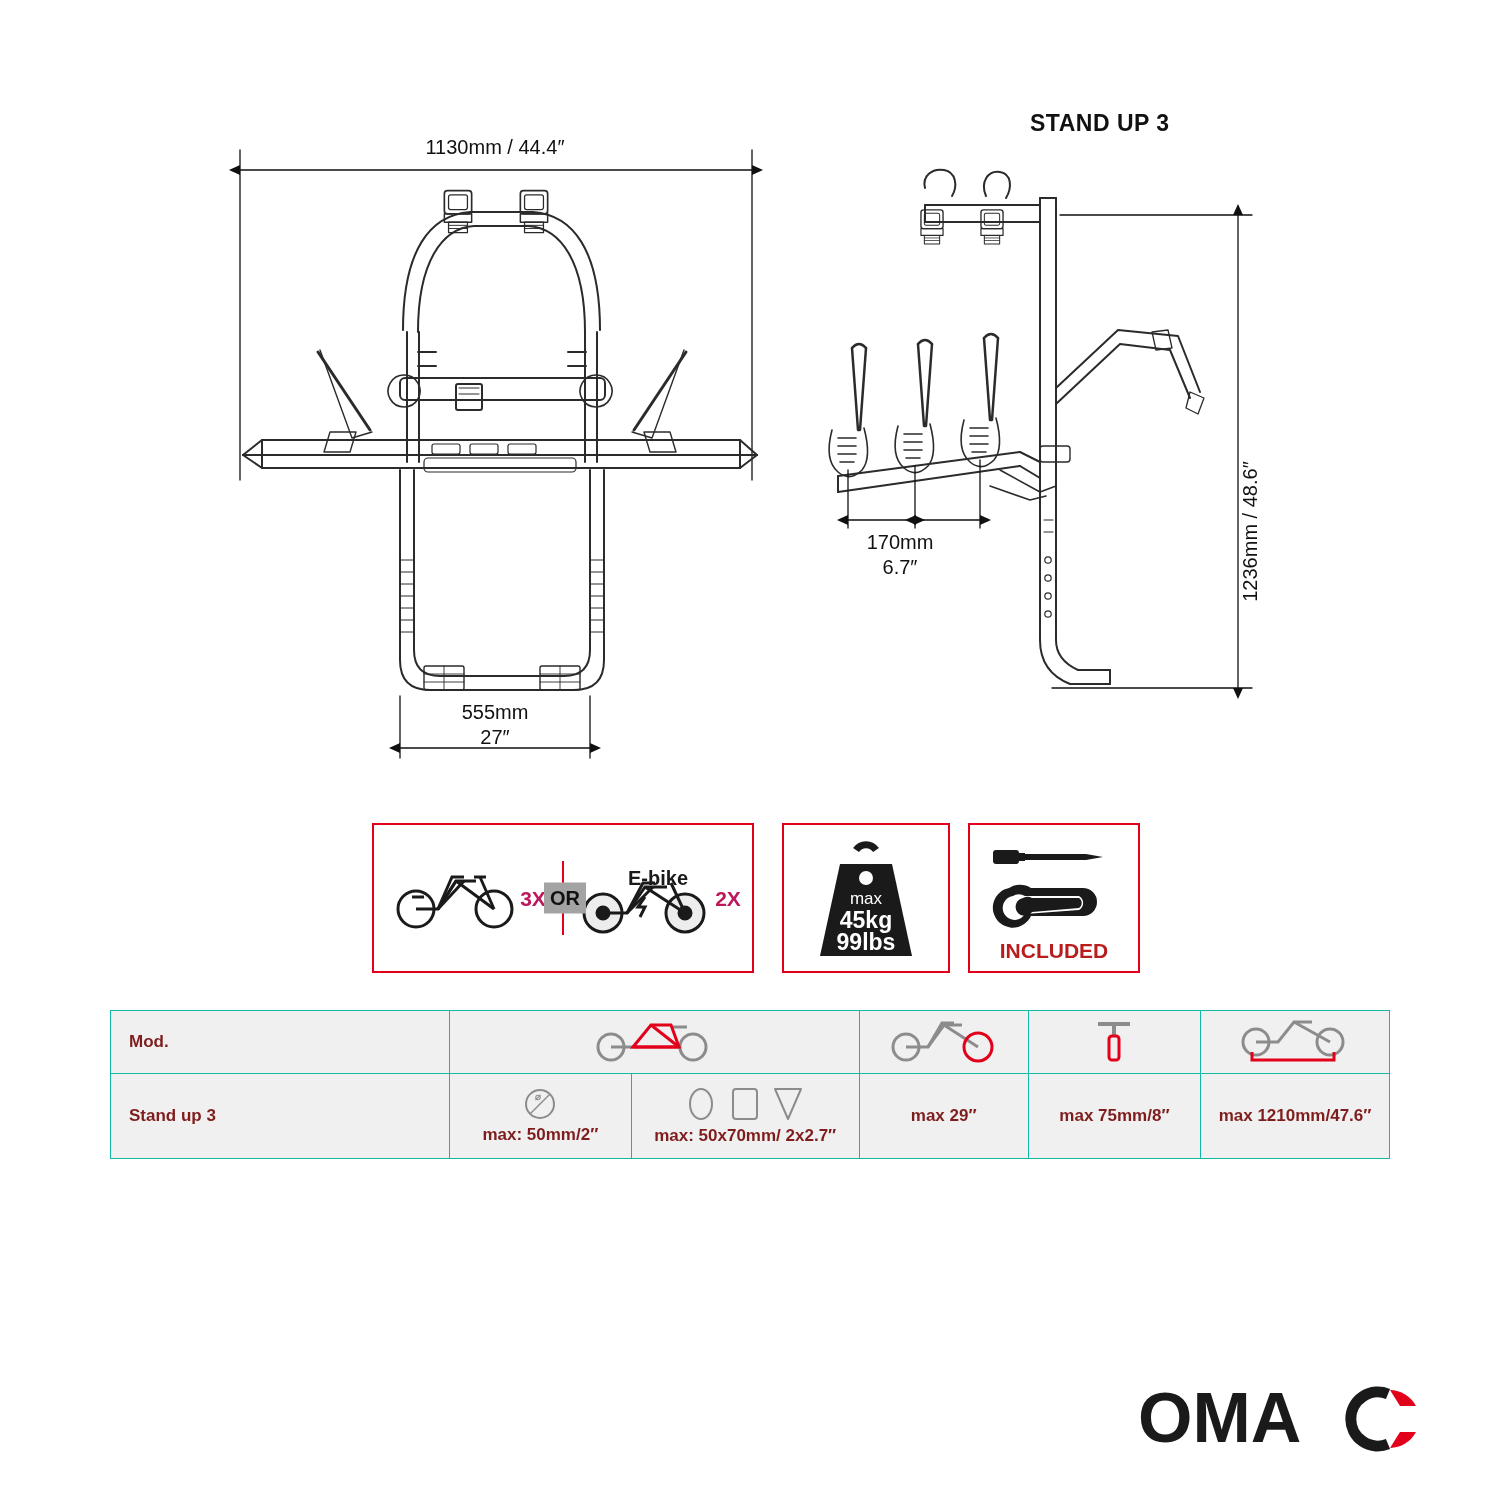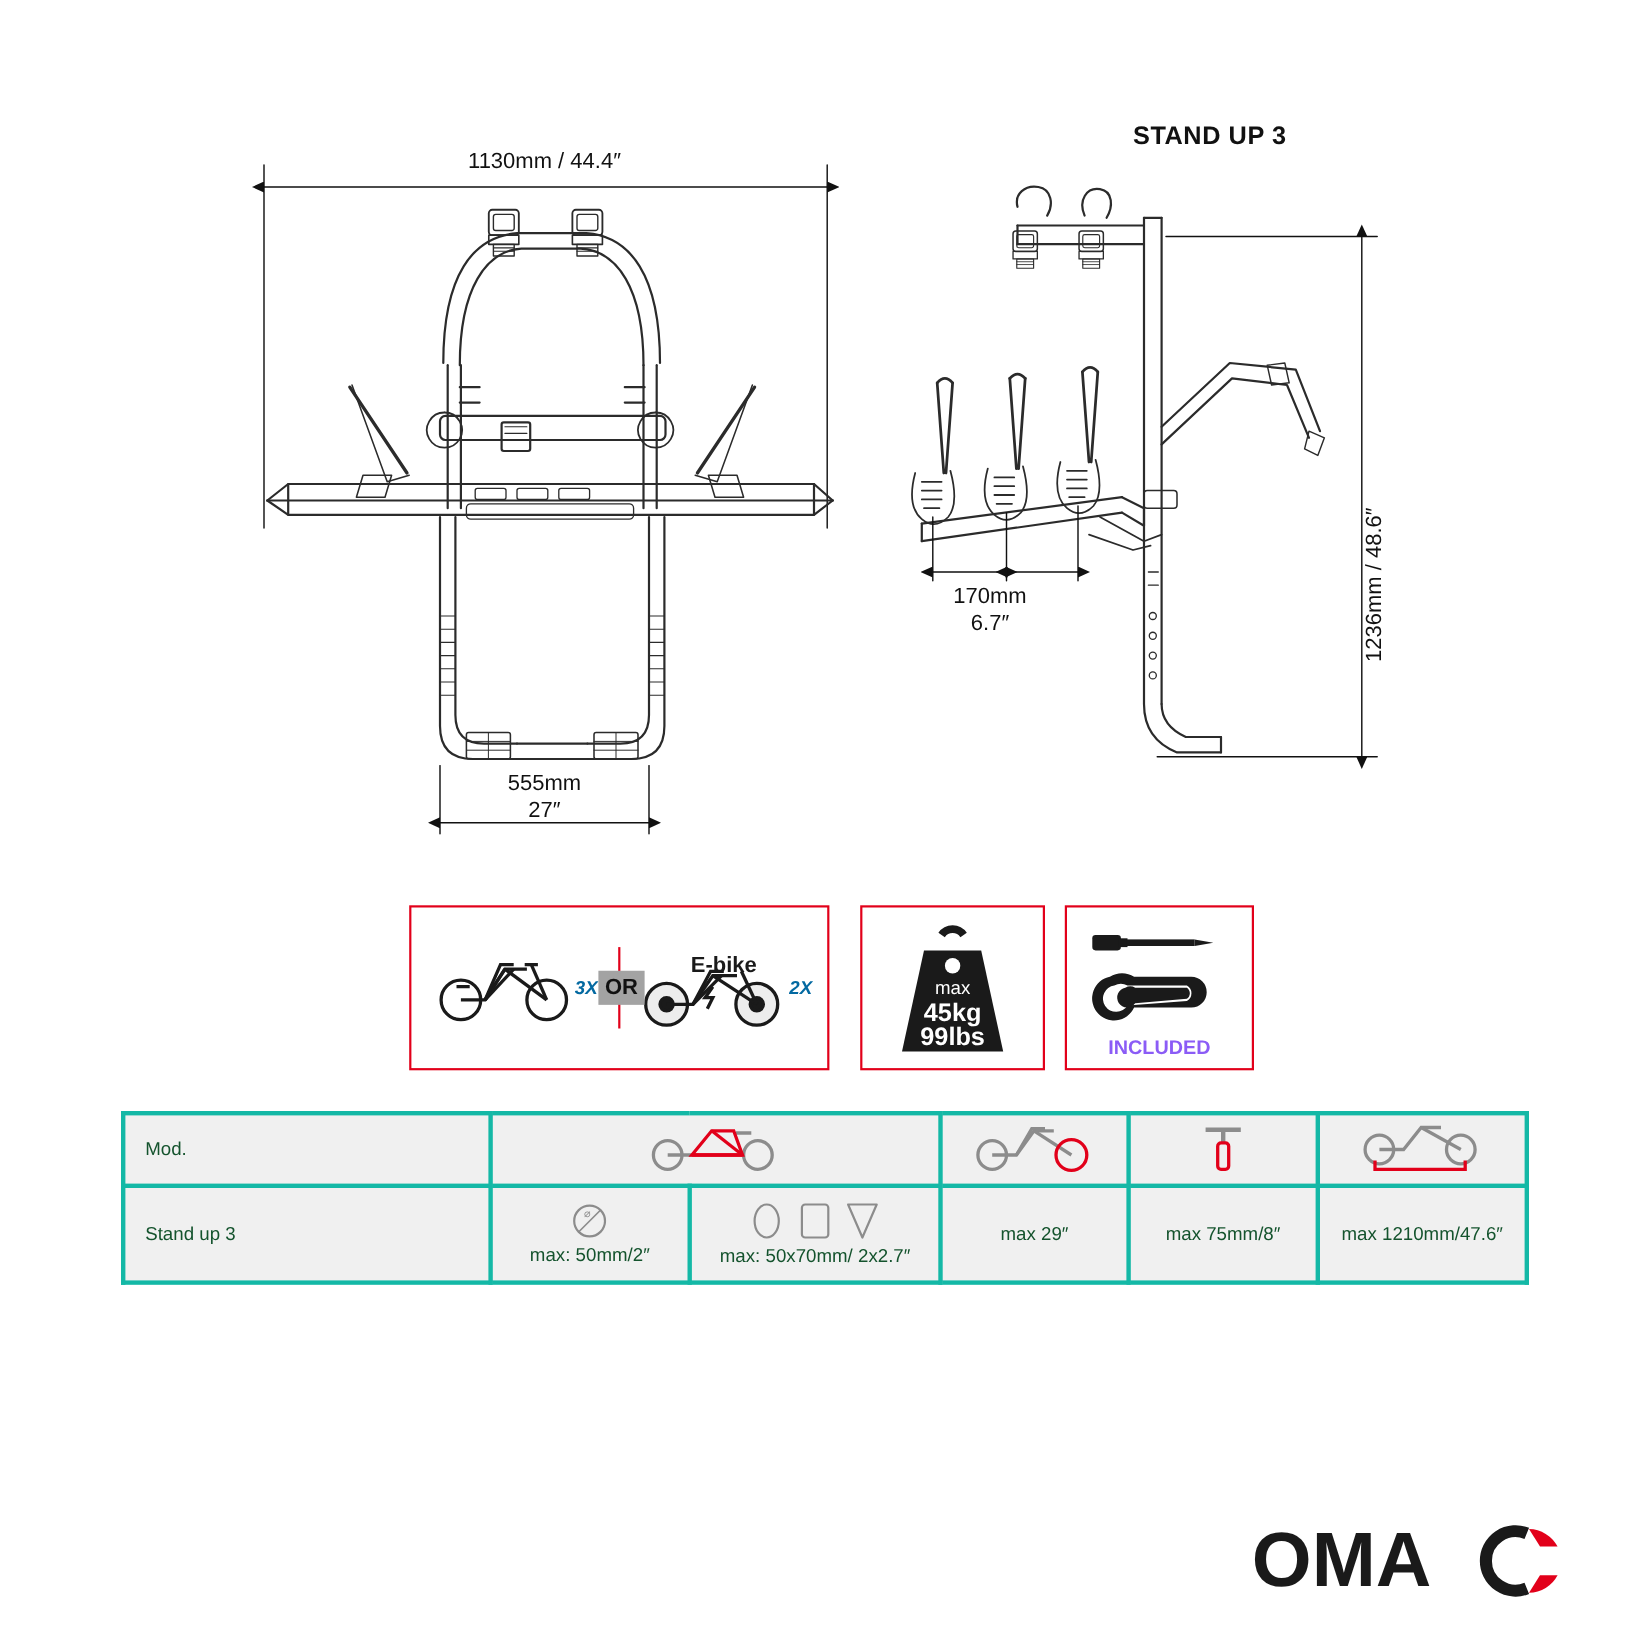--- a/index.html
+++ b/index.html
@@ -81,25 +81,24 @@
   }
   .cap-half {
     width: 50%;
     position: relative;
     display: flex;
     align-items: center;
     justify-content: center;
   }
   .cap-half + .cap-half { border-left: 2px solid #e2001a; }
   .cap-count {
-    font-size: 17px;
+    font-size: 21px;
     font-weight: bold;
-    color: #0369a1;
+    color: #be185d;
     margin-top: 2px;
-    font-style: italic;
   }
   .ebike-label {
     font-size: 20px;
     font-weight: bold;
     position: absolute;
     top: 6px;
     left: 50%;
     transform: translateX(-50%);
   }
   #or-divider {
@@ -122,42 +121,42 @@
     border: none;
     display: flex;
     align-items: center;
     justify-content: center;
   }
   .tools-label {
     position: absolute;
     bottom: 8px;
     left: 0; right: 0;
     text-align: center;
-    font-size: 18px;
+    font-size: 21px;
     font-weight: bold;
-    color: #8b5cf6;
+    color: #b91c1c;
   }
 
   
   #spec-table {
     position: absolute;
     left: 110px;
     top: 1010px;
     width: 1280px;
     border-collapse: collapse;
     font-size: 17px;
   }
   #spec-table td, #spec-table th {
-    border: 4px solid #14b8a6;
+    border: 1px solid #14b8a6;
     background: #f0f0f0;
     padding: 0;
     text-align: center;
     vertical-align: middle;
-    font-weight: normal;
-    color: #14532d;
+    font-weight: bold;
+    color: #7f1d1d;
   }
   #spec-table tr.head-row td { height: 62px; }
   #spec-table tr.data-row td { height: 84px; }
   .cell-left {
     text-align: left !important;
     padding-left: 18px !important;
   }
   .col-mod { width: 330px; }
   .col-frame { width: 185px; }
   .col-tube { width: 230px; }

